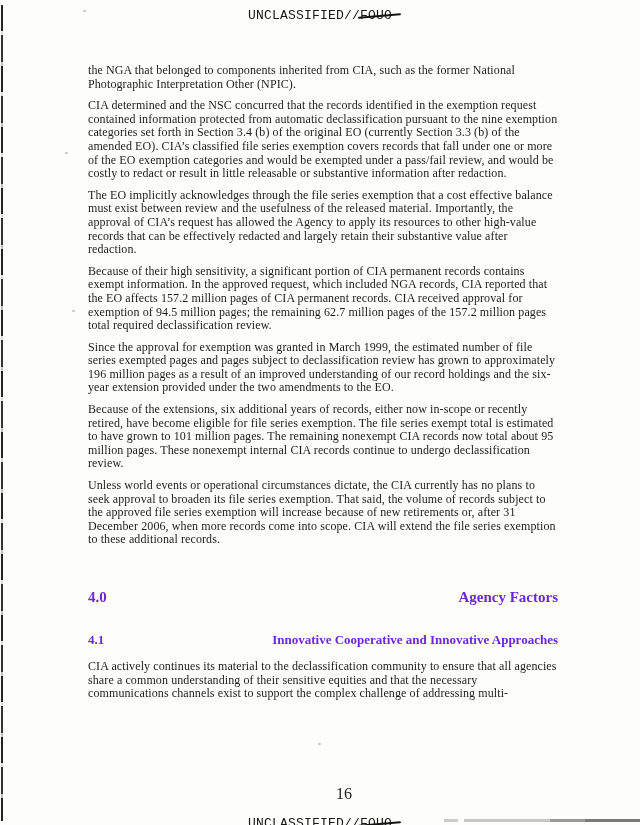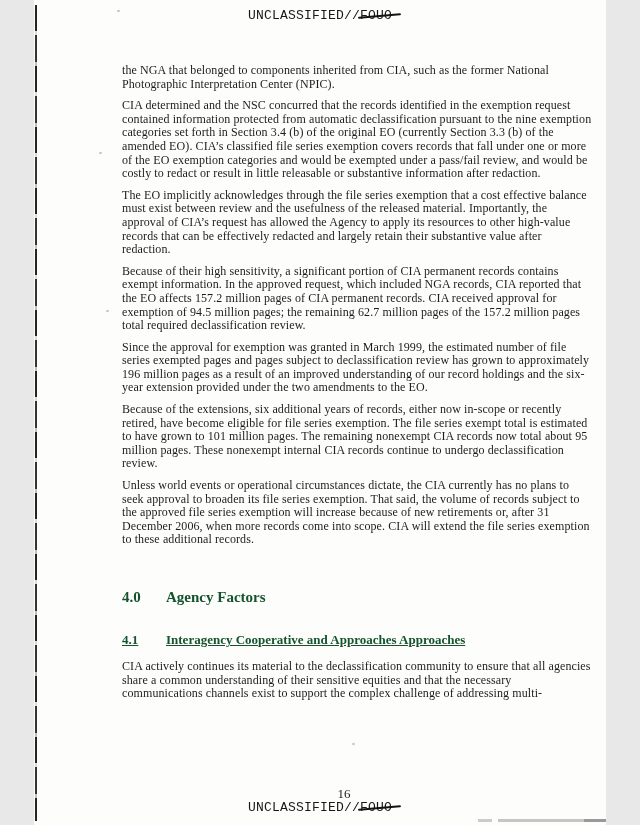--- a/index.html
+++ b/index.html
@@ -1,18 +1,18 @@
 <!DOCTYPE html>
 <html><head>
 <meta charset="utf-8">
 <style>
   html, body { margin: 0; padding: 0; background: #e8e8e8; }
   .page {
     position: relative;
-    width: 572px;
+    width: 640px;
     height: 825px;
     margin: 0 auto;
     background: #fdfdfb;
     overflow: hidden;
     font-family: "Liberation Serif", serif;
     color: #1c1c1c;
   }
 
   
   .classification {
@@ -52,40 +52,41 @@
   .content p {
     margin: 0 0 8px 0;
     font-size: 12px;
     line-height: 13.6px;
     letter-spacing: 0.1px;
     text-align: left;
   }
   .section-heading {
     display: flex;
     font-weight: bold;
-    color: #14532d;
+    color: #6d28d9;
+    justify-content: space-between;
   }
   .section-heading .sec-num {
     flex: 0 0 44px;
   }
   .h-major { margin-top: 42px; font-size: 15px; }
-  .h-minor { margin-top: 26px; font-size: 13px; text-decoration: underline; }
+  .h-minor { margin-top: 26px; font-size: 13px; }
   .after-minor { margin-top: 12px !important; }
 
   
   .footer {
     position: absolute;
     top: 787px;
     left: 0;
     width: 100%;
     text-align: center;
   }
   .page-number {
-    font-size: 13px;
-    margin-bottom: 0px;
+    font-size: 16px;
+    margin-bottom: 16px;
     line-height: 13px;
     padding-left: 48px;
   }
 
   
   .edge-left {
     position: absolute;
     left: 1px;
     top: 5px;
     width: 2px;
@@ -130,36 +131,36 @@
   <div class="speck" style="left:83px; top:10px;"></div>
   <div class="speck" style="left:65px; top:152px;"></div>
   <div class="speck" style="left:72px; top:310px;"></div>
   <div class="speck" style="left:318px; top:743px;"></div>
 
   <div class="header-line classification">
     <span>UNCLASSIFIED//</span><span class="struck">FOUO</span>
   </div>
 
   <div class="content">
-    <p>the NGA that belonged to components inherited from CIA, such as the former National Photographic Interpretation Center (NPIC).</p>
+    <p>the NGA that belonged to components inherited from CIA, such as the former National Photographic Interpretation Other (NPIC).</p>
     <p>CIA determined and the NSC concurred that the records identified in the exemption request contained information protected from automatic declassification pursuant to the nine exemption categories set forth in Section 3.4 (b) of the original EO (currently Section 3.3 (b) of the amended EO).  CIA’s classified file series exemption covers records that fall under one or more of the EO exemption categories and would be exempted under a pass/fail review, and would be costly to redact or result in little releasable or substantive information after redaction.</p>
     <p>The EO implicitly acknowledges through the file series exemption that a cost effective balance must exist between review and the usefulness of the released material.  Importantly, the approval of CIA’s request has allowed the Agency to apply its resources to other high-value records that can be effectively redacted and largely retain their substantive value after redaction.</p>
     <p>Because of their high sensitivity, a significant portion of CIA permanent records contains exempt information.  In the approved request, which included NGA records, CIA reported that the EO affects 157.2 million pages of CIA permanent records.  CIA received approval for exemption of 94.5 million pages; the remaining 62.7 million pages of the 157.2 million pages total required declassification review.</p>
     <p>Since the approval for exemption was granted in March 1999, the estimated number of file series exempted pages and pages subject to declassification review has grown to approximately 196 million pages as a result of an improved understanding of our record holdings and the six-year extension provided under the two amendments to the EO.</p>
     <p>Because of the extensions, six additional years of records, either now in-scope or recently retired, have become eligible for file series exemption.  The file series exempt total is estimated to have grown to 101 million pages.  The remaining nonexempt CIA records now total about 95 million pages.  These nonexempt internal CIA records continue to undergo declassification review.</p>
     <p>Unless world events or operational circumstances dictate, the CIA currently has no plans to seek approval to broaden its file series exemption.  That said, the volume of records subject to the approved file series exemption will increase because of new retirements or, after 31 December 2006, when more records come into scope.  CIA will extend the file series exemption to these additional records.</p>
 
     <div class="section-heading h-major">
       <span class="sec-num">4.0</span>
       <span>Agency Factors</span>
     </div>
 
     <div class="section-heading h-minor">
       <span class="sec-num">4.1</span>
-      <span>Interagency Cooperative and Approaches Approaches</span>
+      <span>Innovative Cooperative and Innovative Approaches</span>
     </div>
 
     <p class="after-minor">CIA actively continues its material to the declassification community to ensure that all agencies share a common understanding of their sensitive equities and that the necessary communications channels exist to support the complex challenge of addressing multi-</p>
   </div>
 
   <div class="footer">
     <div class="page-number">16</div>
     <div class="classification">
       <span>UNCLASSIFIED//</span><span class="struck">FOUO</span>
     </div>

